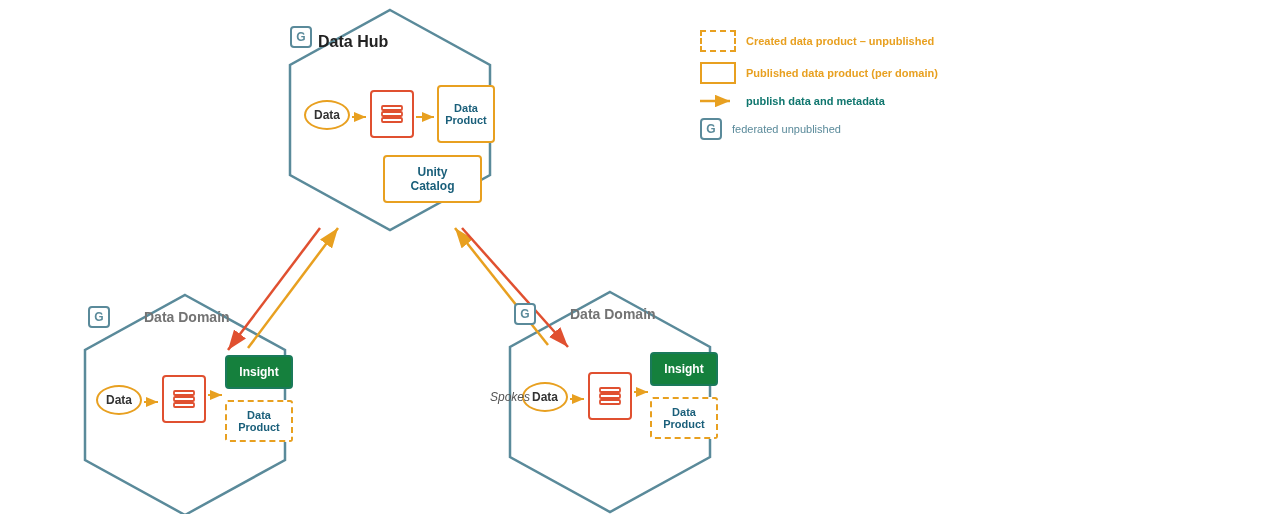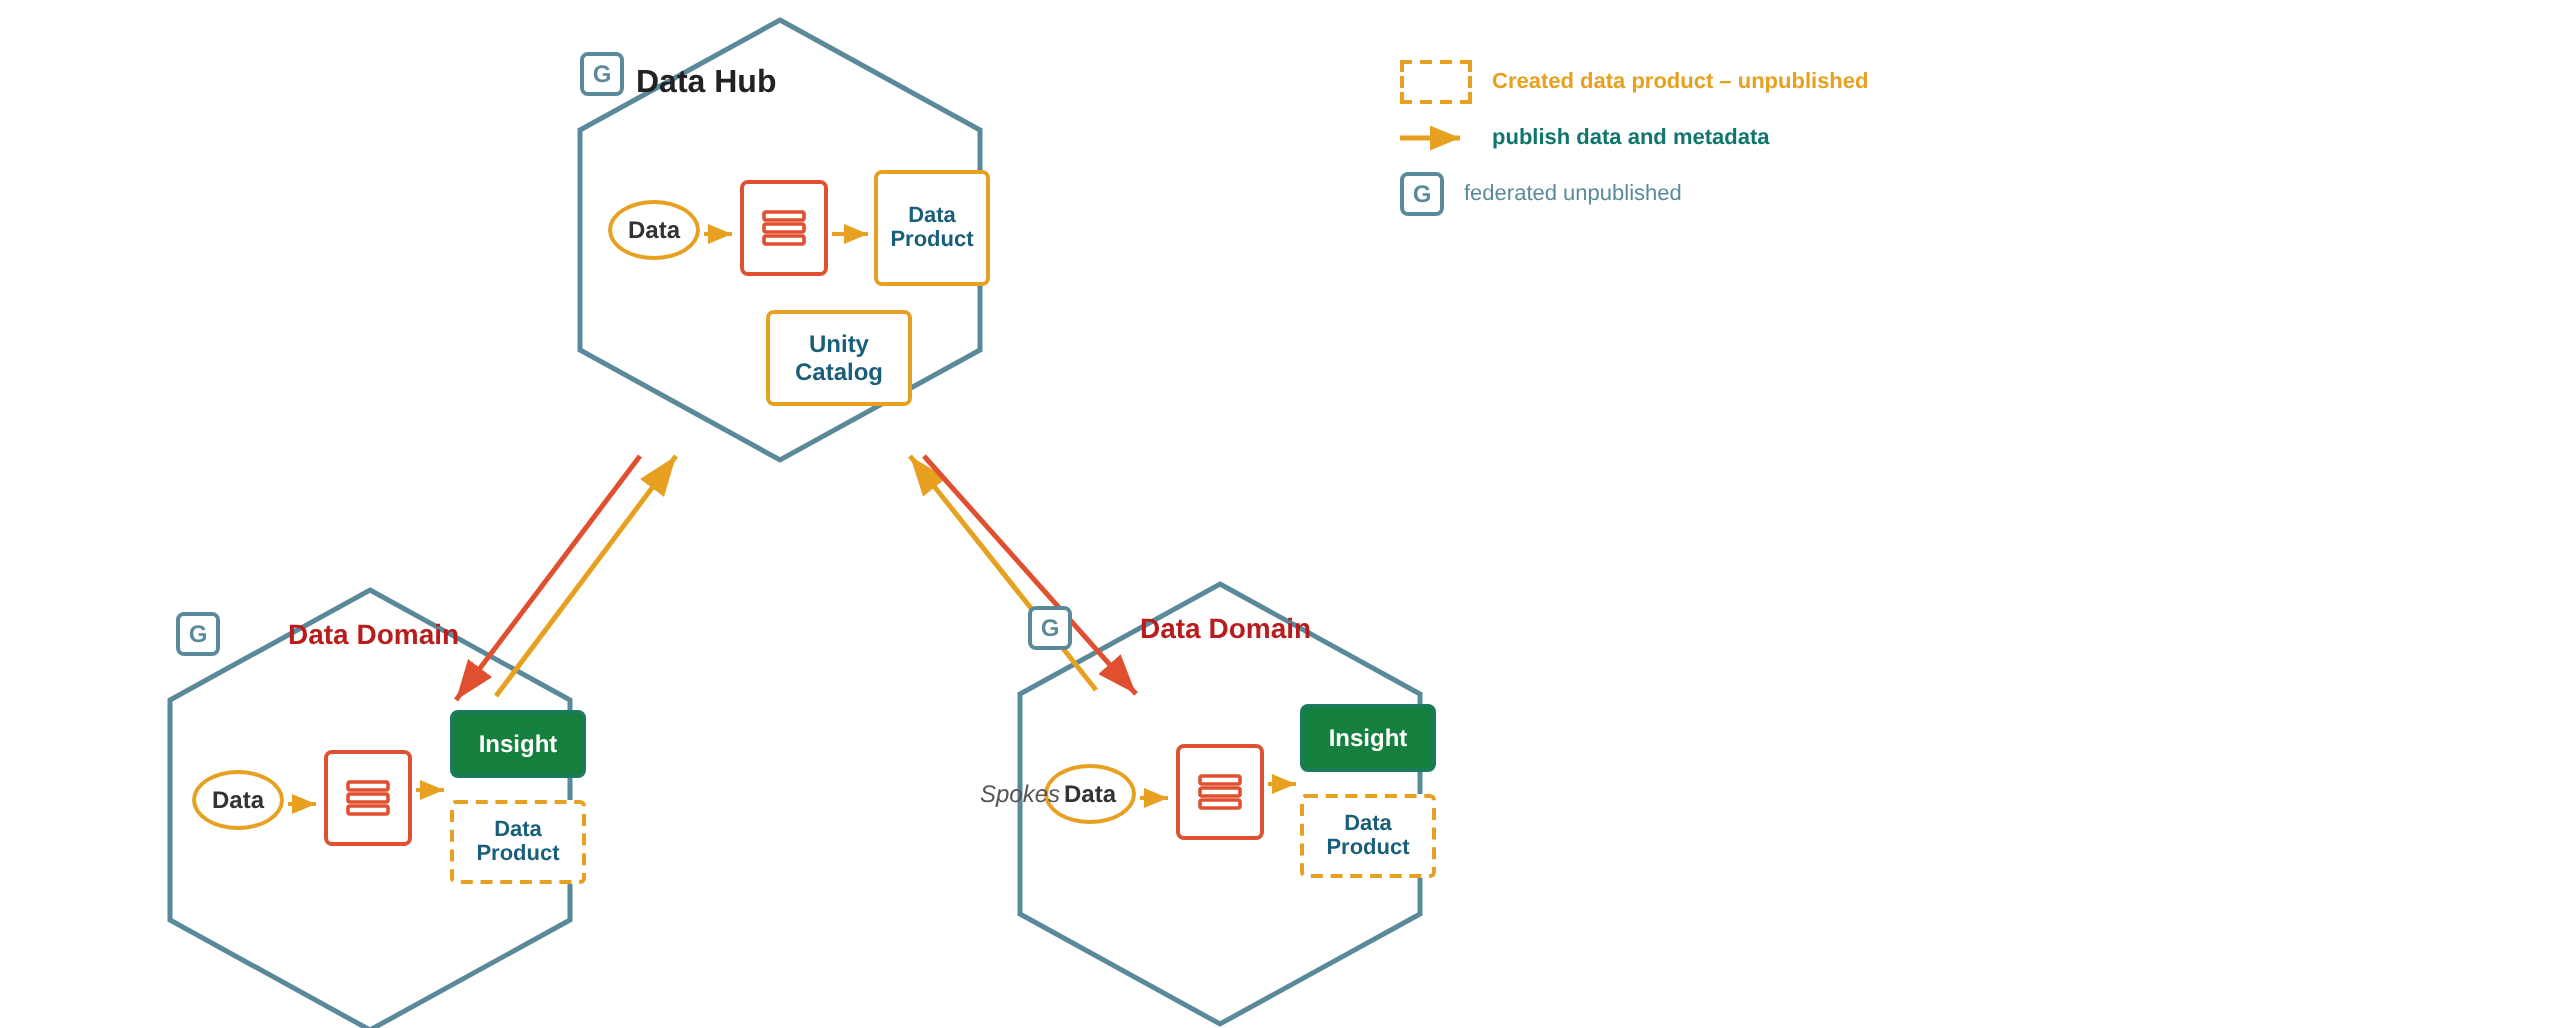--- a/index.html
+++ b/index.html
@@ -111,21 +111,21 @@
     
     .hub-title {
       font-size: 16px;
       font-weight: bold;
       color: #222;
       margin-top: 11px;
     }
     .domain-title {
       font-size: 14px;
       font-weight: bold;
-      color: #b91c1c;
+      color: #737373;
       padding-left: 28px;
     }
     
     .legend-item {
       display: flex;
       align-items: center;
       margin-bottom: 10px;
     }
     .legend-box-dashed {
       width: 36px;
@@ -241,21 +241,21 @@
         <polygon points="0 0, 6 2.5, 0 5" fill="#E8A020"></polygon>
       </marker>
     </defs>
   </svg>
 
   <div class="data-product-box" style="position:absolute;left:437px;top:85px;width:58px;height:58px;border-radius:4px;">
     <span style="white-space:pre-line;">Data
 Product</span>
   </div>
 
-  <div class="unity-box" style="position:absolute;left:383px;top:155px;width:73px;height:48px;">
+  <div class="unity-box" style="position:absolute;left:383px;top:155px;width:99px;height:48px;">
     <span style="white-space:pre-line;text-align:center;">Unity
 Catalog</span>
   </div>
 
   <div style="position:absolute;left:88px;top:306px;display:flex;align-items:center;gap:6px;">
     <div class="g-badge">
       <span>G</span>
     </div>
     <span class="domain-title">Data Domain</span>
   </div>
@@ -351,20 +351,26 @@
 
 <div class="legend-area">
 
   <div class="legend-item">
     <div class="legend-box-dashed"></div>
     <span class="legend-text">
       <span style="color:#E8A020;font-weight:bold;">Created data product – unpublished</span>
     </span>
   </div>
 
+  <div class="legend-item">
+    <div class="legend-box-solid"></div>
+    <span class="legend-text">
+      <span style="color:#E8A020;font-weight:bold;">Published data product (per domain)</span>
+    </span>
+  </div>
 
   <div class="legend-item">
     <div class="legend-arrow-orange">
       <svg width="36" height="14">
         <defs>
           <marker id="lg-arr-orange" markerWidth="6" markerHeight="5" refX="6" refY="2.5" orient="auto">
             <polygon points="0 0, 6 2.5, 0 5" fill="#E8A020"></polygon>
           </marker>
         </defs>
         <line x1="0" y1="7" x2="30" y2="7" stroke="#E8A020" stroke-width="2.5" marker-end="url(#lg-arr-orange)"></line>

